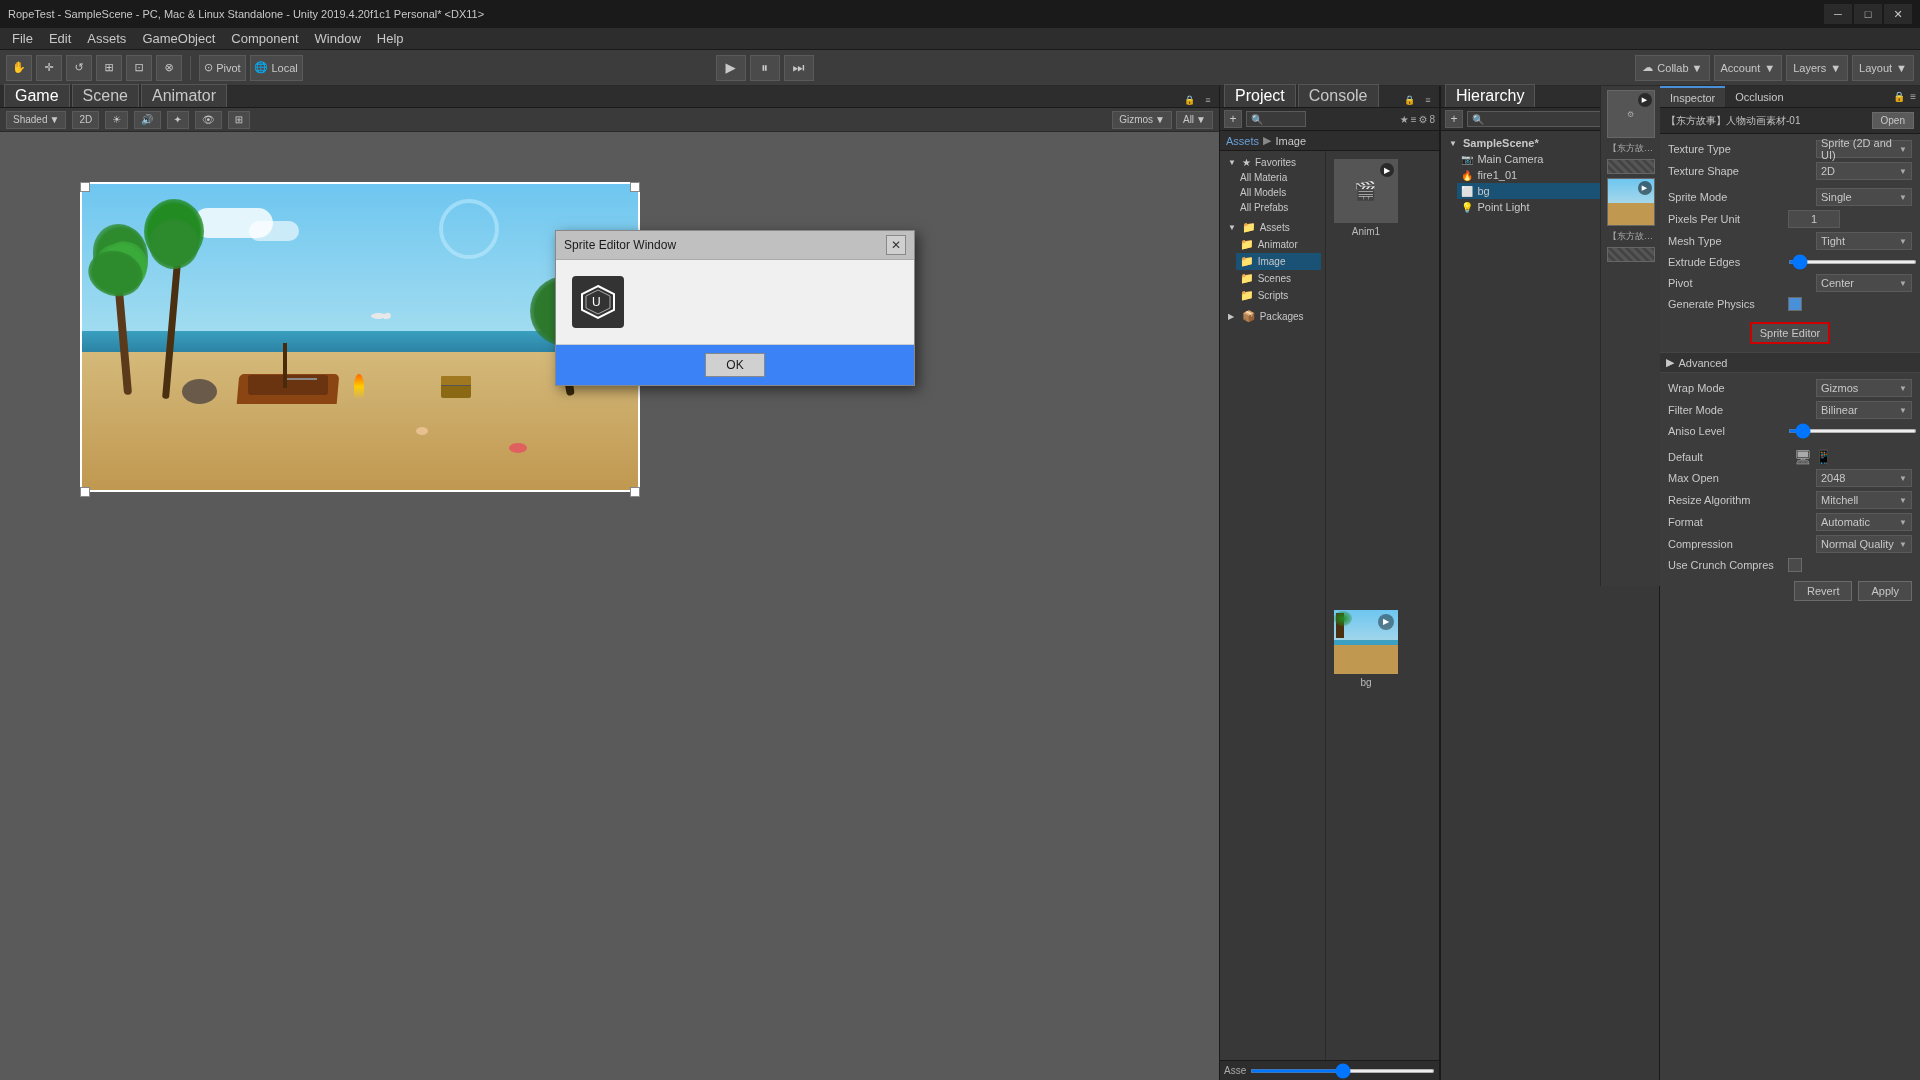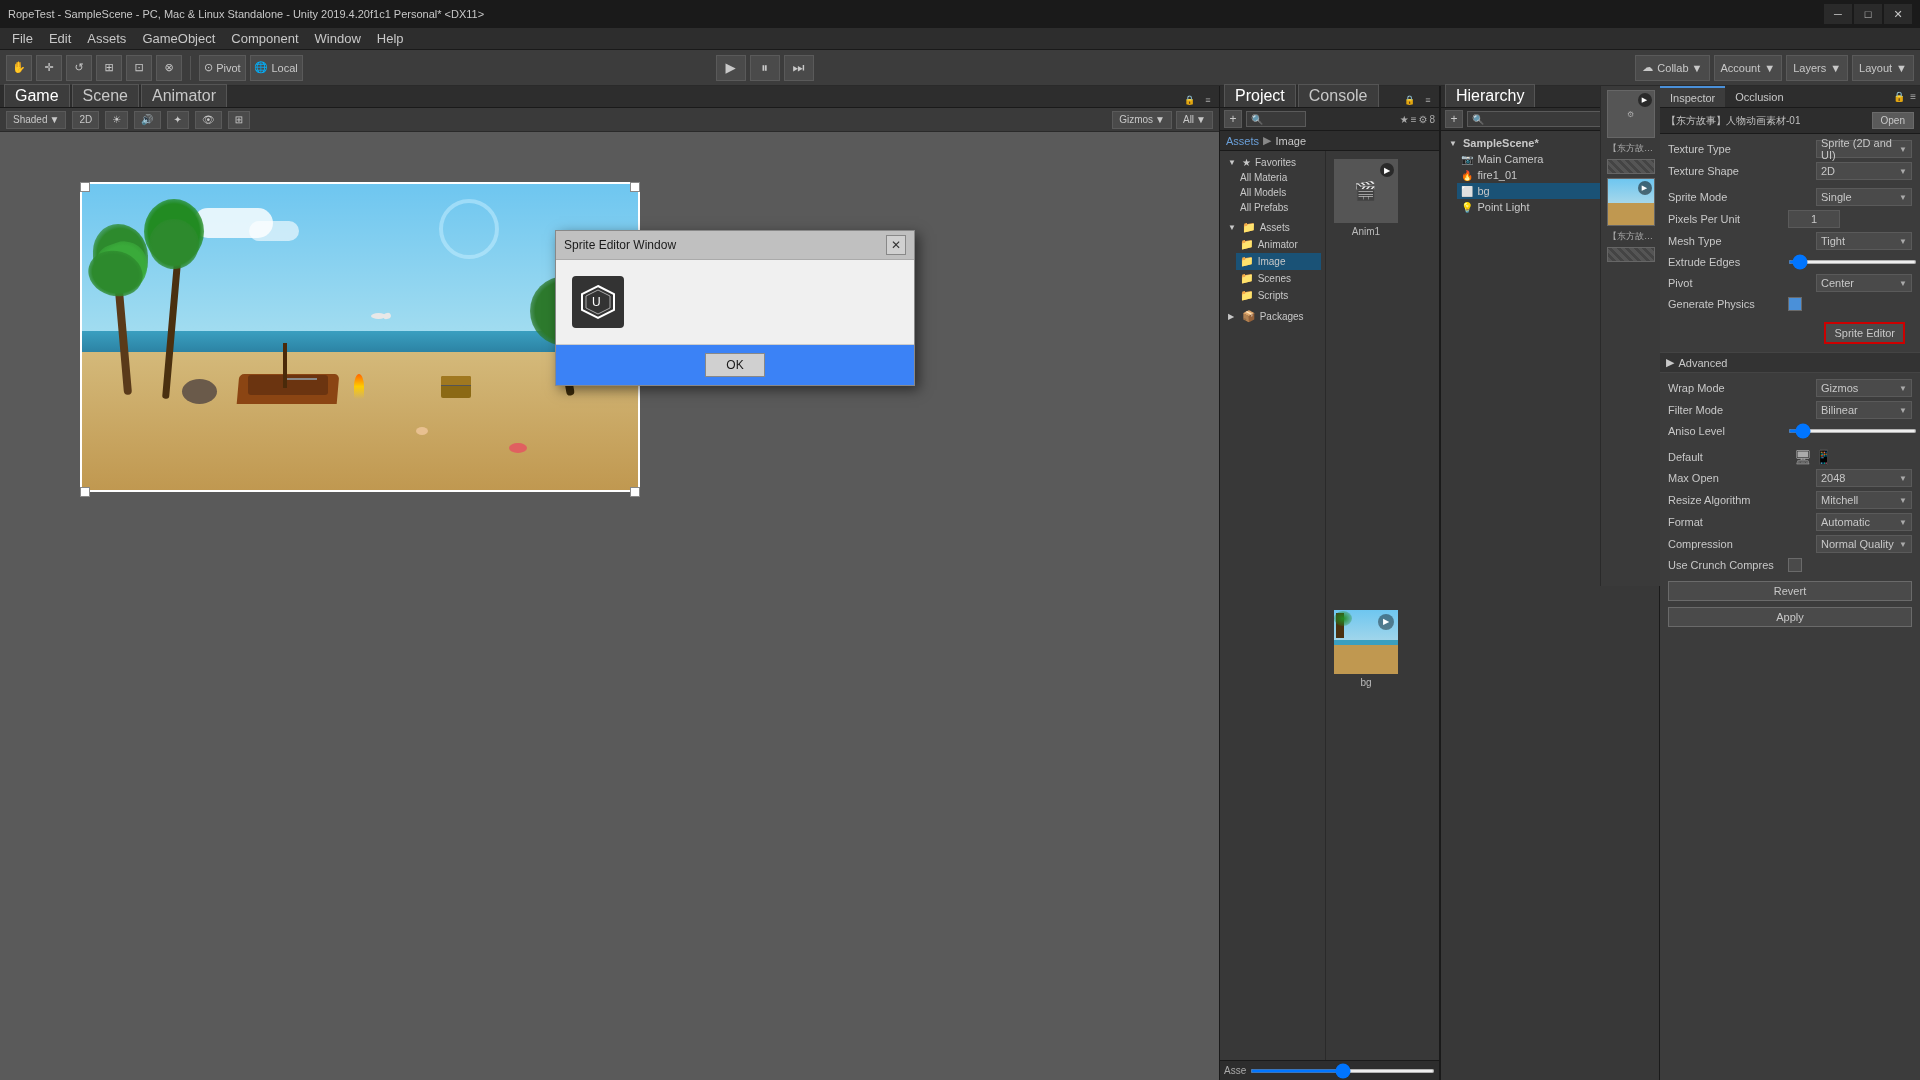--- a/index.html
+++ b/index.html
@@ -392,21 +392,20 @@
       width: 12px; height: 12px;
       background: #4a4a4a;
       border: 1px solid #6a6a6a;
     }
 
     .insp-btn-row {
       display: flex;
       justify-content: flex-end;
       gap: 6px;
       padding: 6px 0;
-      flex-direction: column;
     }
     .insp-action-btn {
       background: #4a4a4a;
       border: 1px solid #6a6a6a;
       color: #c8c8c8;
       padding: 3px 12px;
       font-size: 11px;
       cursor: pointer;
     }
 
@@ -957,21 +956,21 @@
           <span class="insp-value-text">Center</span>
           <span class="dropdown-arrow">▼</span>
         </div>
       </div>
 
       <div class="insp-row">
         <span class="insp-label">Generate Physics</span>
         <div class="insp-checkbox checkbox-checked" style="width:14px;height:14px;background:#4a90d9;border:1px solid #6a6a6a;cursor:pointer;"></div>
       </div>
 
-      <div style="display:flex;justify-content:flex-end;margin:4px 7px;">
+      <div style="display:flex;justify-content:center;margin:4px 16px;">
         <button class="sprite-editor-btn" style="border:2px solid #cc0000;">Sprite Editor</button>
       </div>
 
       <div class="insp-section">
         <span>▶</span>
         <span>Advanced</span>
       </div>
 
       <div class="insp-row">
         <span class="insp-label">Wrap Mode</span>

